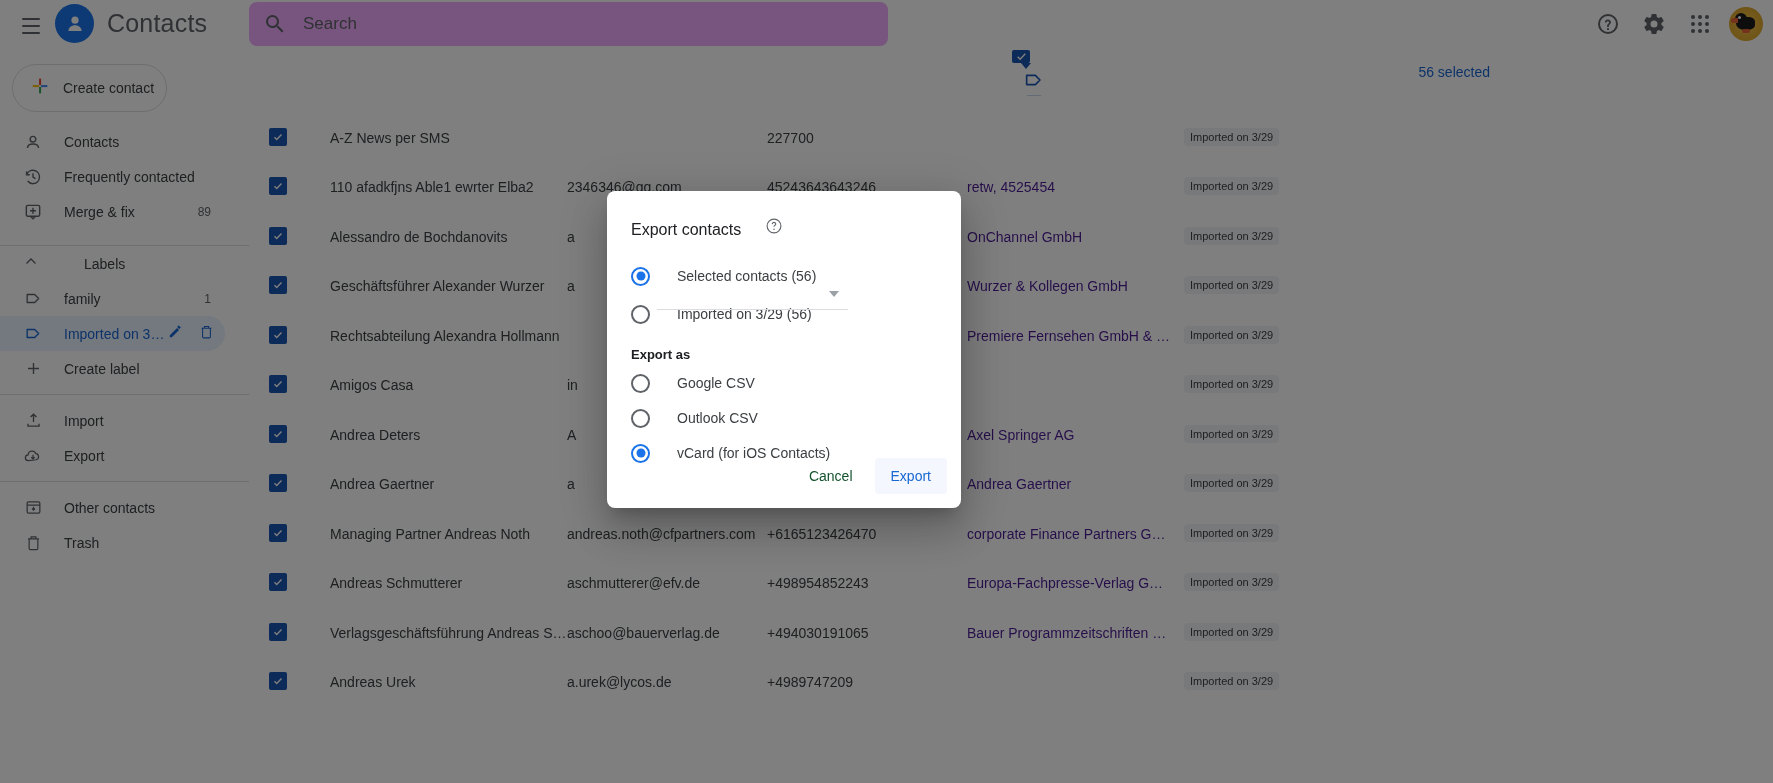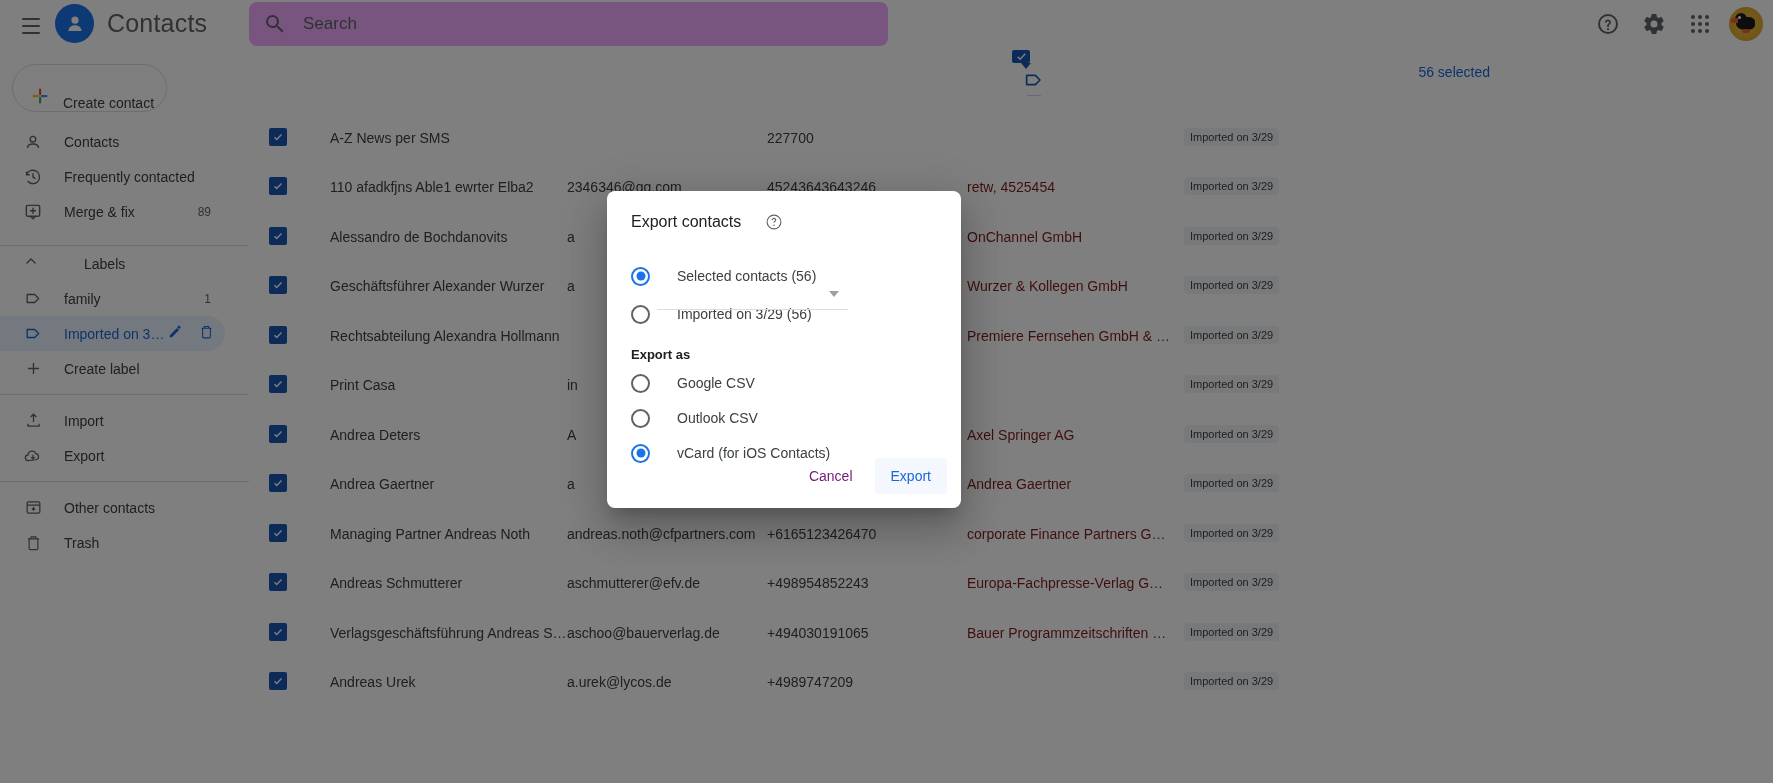--- a/index.html
+++ b/index.html
@@ -58,21 +58,21 @@
   .avatar .bird-head { position: absolute; left: 6px; top: 6px; width: 12px; height: 12px; background: #1b1b1b; border-radius: 50%; }
   .avatar .bird-eye { position: absolute; left: 9px; top: 9px; width: 3px; height: 3px; background: #fff; border-radius: 50%; }
   .avatar .bird-beak { position: absolute; left: 2px; top: 11px; width: 7px; height: 5px; background: #e9643b; border-radius: 40% 10% 10% 40%; }
   .avatar .bird-foot { position: absolute; left: 13px; top: 22px; width: 8px; height: 4px; background: #e9643b; border-radius: 2px; }
 
   
   .sidebar { position: absolute; left: 0; top: 50px; width: 249px; height: 733px; }
   .create-btn {
     margin: 14px 0 0 12px; width: 155px; height: 48px;
     border: 1px solid #dadce0; border-radius: 24px;
-    display: flex; align-items: flex-end; gap: 12px; padding-left: 16px;
+    display: flex; align-items: center; gap: 12px; padding-left: 16px;
     background: #fff;
   }
   .create-btn .label { font-size: 14px; color: #3c4043; }
   .nav-section { padding: 12px 0 8px 0; }
   .nav-item {
     height: 35px; display: flex; align-items: center;
     padding-left: 22px; border-radius: 0 18px 18px 0; margin-right: 24px;
     position: relative;
   }
   .nav-item .ni-icon { width: 22px; height: 22px; flex: none; display: flex; align-items: center; justify-content: center; margin-right: 20px; }
@@ -102,34 +102,34 @@
   
   .contacts-card {
     position: absolute; left: 8px; top: 46px; right: 281px; bottom: 0;
     background: #fff; border-radius: 8px 8px 0 0;
   }
   .row { height: 49.5px; display: flex; align-items: flex-end; padding-left: 12px; }
   .row .cb { width: 18px; height: 18px; border-radius: 2px; background: #1a56b0; display: flex; align-items: center; justify-content: center; flex: none; }
   .c-name { width: 280px; padding-left: 43px; font-size: 14px; color: #3c4043; white-space: nowrap; overflow: hidden; text-overflow: ellipsis; }
   .c-email { width: 200px; font-size: 14px; color: #3c4043; white-space: nowrap; overflow: hidden; text-overflow: ellipsis; }
   .c-phone { width: 200px; font-size: 14px; color: #3c4043; white-space: nowrap; overflow: hidden; text-overflow: ellipsis; }
-  .c-company { width: 205px; font-size: 14px; color: #7f1d1d; white-space: nowrap; overflow: hidden; text-overflow: ellipsis; }
+  .c-company { width: 205px; font-size: 14px; color: #4c1d95; white-space: nowrap; overflow: hidden; text-overflow: ellipsis; }
   .c-badge {
     margin-left: 12px; font-size: 11px; color: #3c4043;
     background: #f1f3f4; border-radius: 4px; padding: 3px 6px; white-space: nowrap;
   }
 
   
   .dialog {
     position: absolute; left: 607px; top: 191px; width: 354px; height: 317px;
     background: #fff; border-radius: 8px; z-index: 100;
     box-shadow: 0 11px 15px -7px rgba(0,0,0,.2), 0 24px 38px 3px rgba(0,0,0,.14), 0 9px 46px 8px rgba(0,0,0,.12);
     padding: 22px 24px 0 24px;
   }
-  .dlg-title-row { display: flex; align-items: flex-start; gap: 24px; height: 26px; }
+  .dlg-title-row { display: flex; align-items: flex-end; gap: 24px; height: 26px; }
   .dlg-title { font-size: 16px; color: #202124; font-weight: 500; }
   .radio-row { display: flex; align-items: center; height: 30px; margin-top: 0; }
   .radio {
     width: 19px; height: 19px; border-radius: 50%; border: 2px solid #5f6368;
     flex: none; position: relative; background: #fff;
   }
   .radio.checked { border-color: #1a73e8; }
   .radio.checked::after {
     content: ""; position: absolute; left: 50%; top: 50%; transform: translate(-50%,-50%);
     width: 9px; height: 9px; border-radius: 50%; background: #1a73e8;
@@ -137,21 +137,21 @@
   .radio-label { font-size: 14px; color: #3c4043; margin-left: 27px; }
   .select-line {
     position: absolute; left: 657px; top: 309px; width: 191px; height: 1px; background: #dadce0;
   }
   .select-caret {
     position: absolute; left: 829px; top: 291px;
     width: 0; height: 0; border-left: 5px solid transparent; border-right: 5px solid transparent; border-top: 6px solid #9aa0a6;
   }
   .export-as-head { font-size: 13px; font-weight: 700; color: #202124; margin-top: 18px; }
   .dlg-actions { position: absolute; right: 14px; bottom: 14px; display: flex; align-items: center; gap: 8px; }
-  .btn-text { font-size: 14px; color: #701a75; font-weight: 500; padding: 10px 14px; border-radius: 4px; background: transparent; }
+  .btn-text { font-size: 14px; color: #14532d; font-weight: 500; padding: 10px 14px; border-radius: 4px; background: transparent; }
   .btn-filled { font-size: 14px; color: #1967d2; font-weight: 500; padding: 10px 16px; border-radius: 4px; background: #f4f8fe; }
 </style>
 </head>
 <body>
 
 <div id="root">
 
   <div id="app">
 
     <div class="header">
@@ -443,21 +443,21 @@
             <span class="c-phone"></span>
             <span class="c-company">Premiere Fernsehen GmbH &amp; C…</span>
             <span class="c-badge">Imported on 3/29</span>
           </div>
           <div class="row">
             <span class="cb">
               <svg width="12" height="12" viewBox="0 0 24 24">
                 <path d="M5 12.5l4.5 4.5L19 7" fill="none" stroke="#fff" stroke-width="2.8"></path>
               </svg>
             </span>
-            <span class="c-name">Print Casa</span>
+            <span class="c-name">Amigos Casa</span>
             <span class="c-email">in</span>
             <span class="c-phone"></span>
             <span class="c-company"></span>
             <span class="c-badge">Imported on 3/29</span>
           </div>
           <div class="row">
             <span class="cb">
               <svg width="12" height="12" viewBox="0 0 24 24">
                 <path d="M5 12.5l4.5 4.5L19 7" fill="none" stroke="#fff" stroke-width="2.8"></path>
               </svg>

